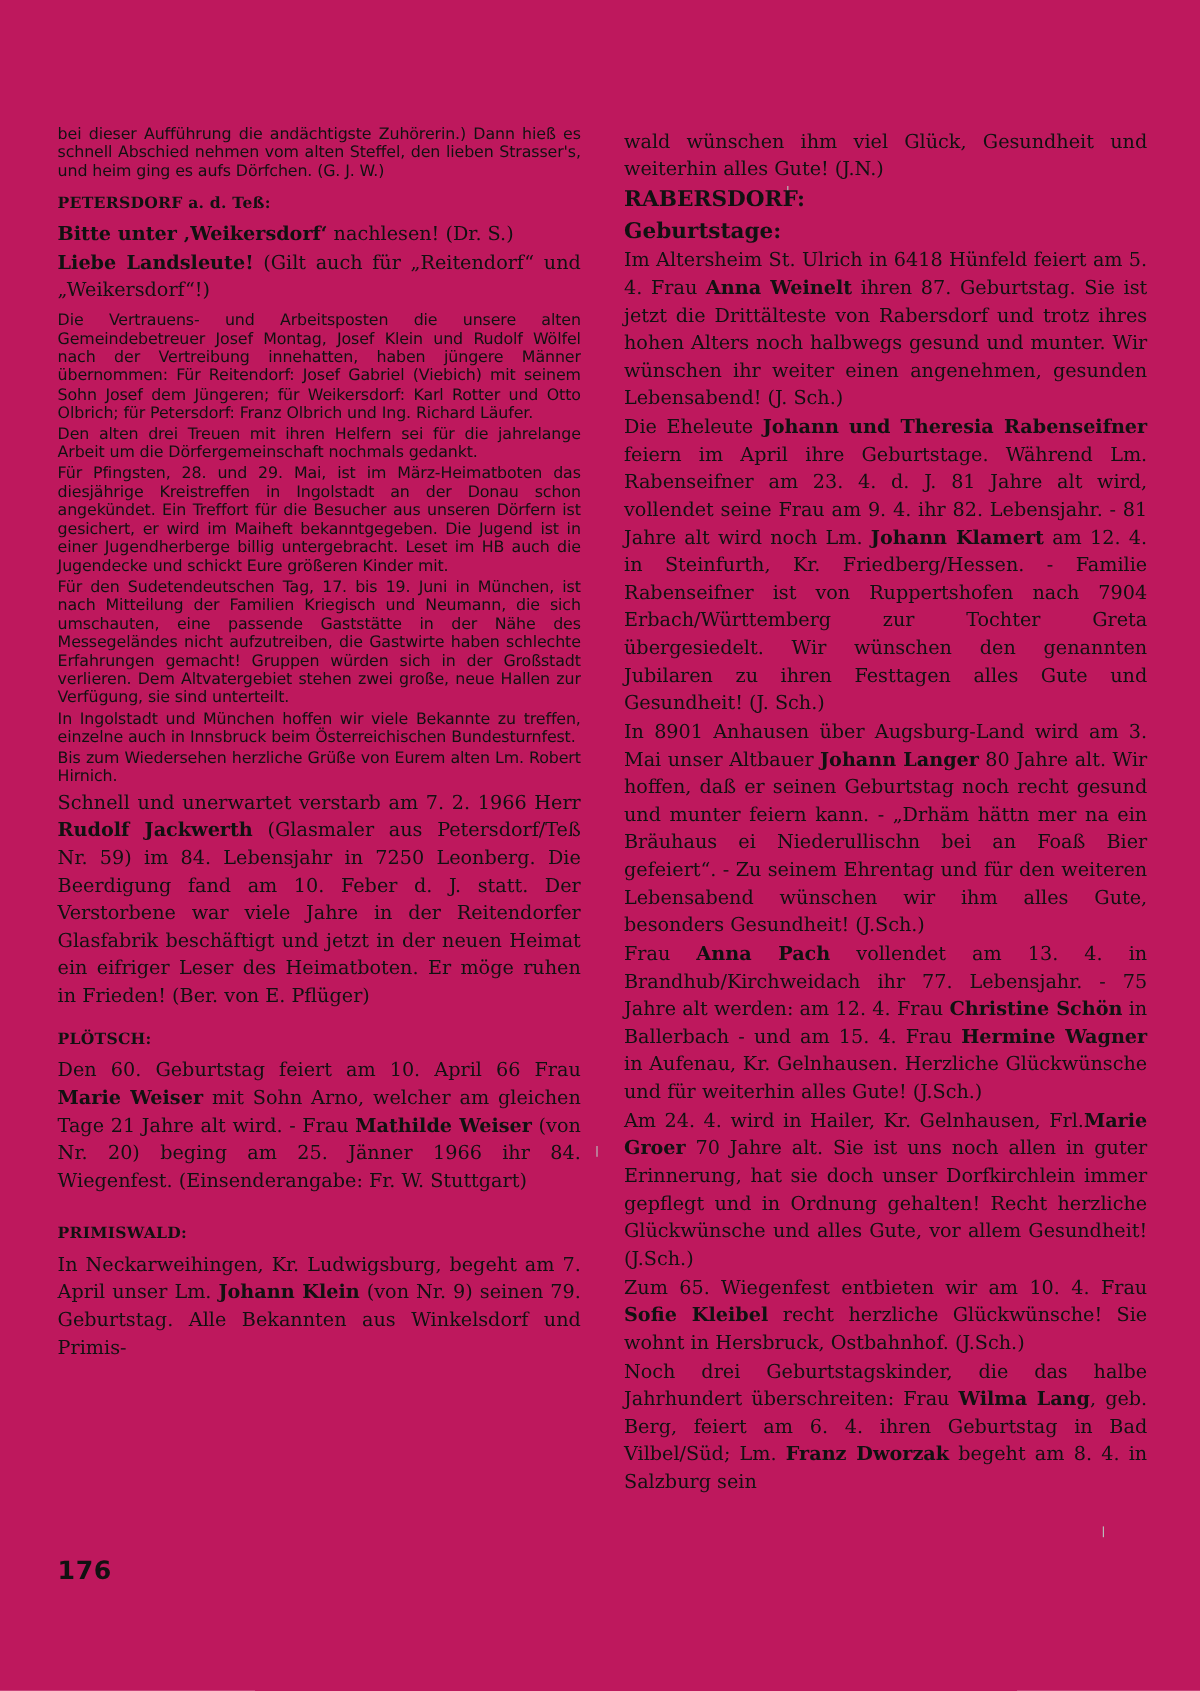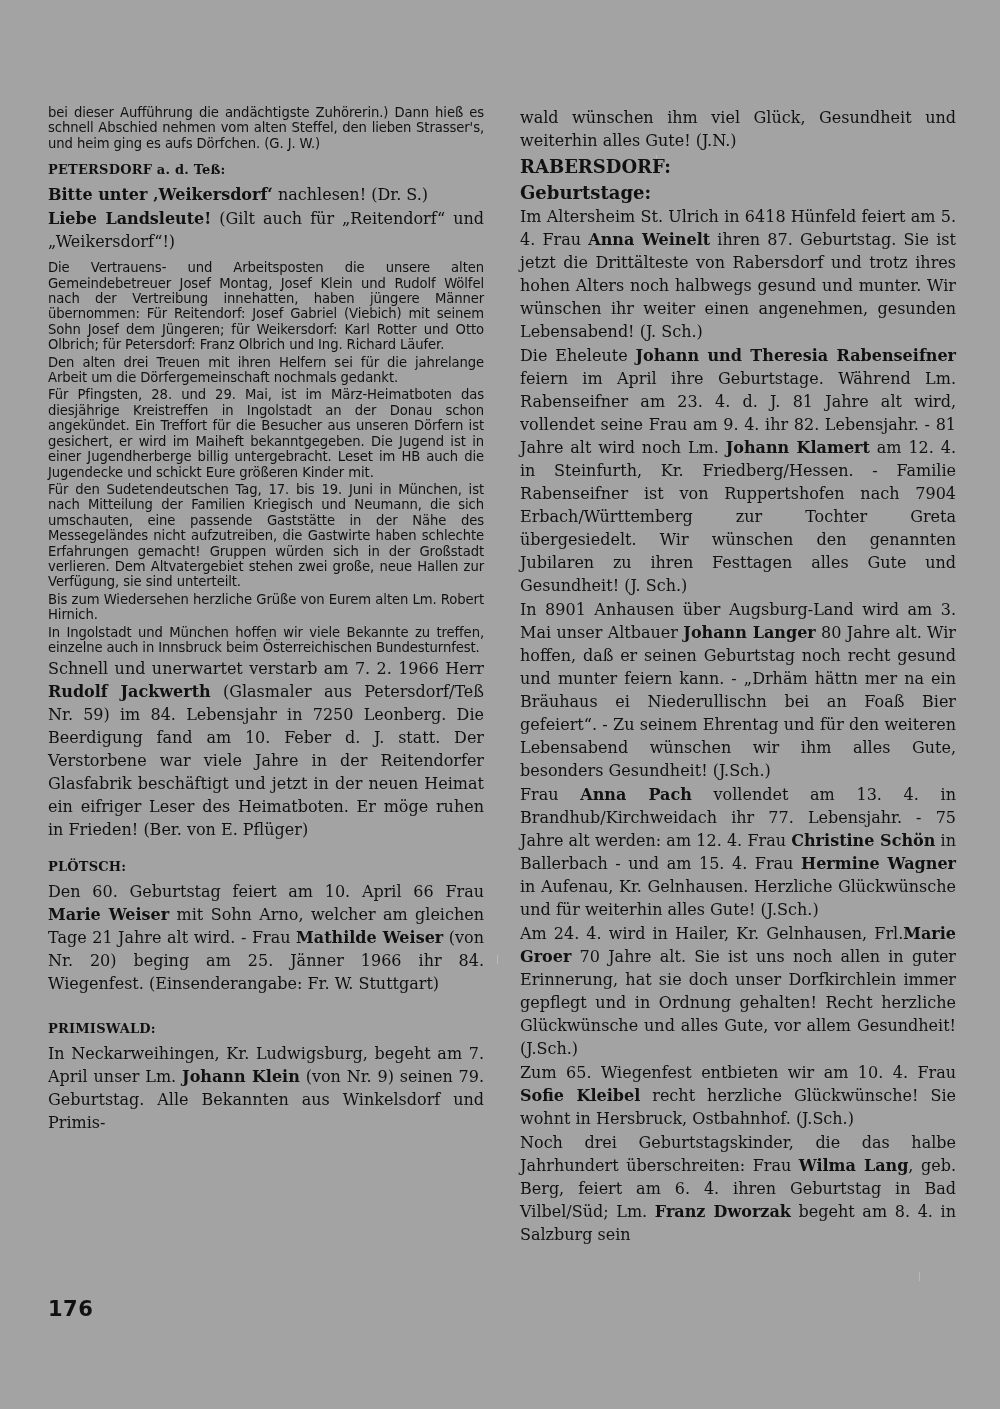--- a/index.html
+++ b/index.html
@@ -13,21 +13,21 @@
     position: relative;
     font-family: "DejaVu Serif", serif;
     color: #111;
     overflow: hidden;
   }
   .page {
     position: absolute;
     left: 0; top: 0;
     width: 1000px;
     height: 1409px;
-    background: #a3a3a3;
+    background: #be185d;
   }
   .columns {
     position: absolute;
     left: 48px;
     top: 105px;
     width: 908px;
     display: flex;
     gap: 36px;
   }
   .col {
@@ -105,22 +105,22 @@
       <p class="p mix"><b>Bitte unter ‚Weikersdorf‘</b><span> nachlesen! (Dr. S.)</span></p>
 
       <p class="p mix"><b>Liebe Landsleute!</b><span> (Gilt auch für „Reitendorf“ und „Weikersdorf“!)</span></p>
 
       <div class="spacer-sm"></div>
 
       <p class="p small">Die Vertrauens- und Arbeitsposten die unsere alten Gemeindebetreuer Josef Montag, Josef Klein und Rudolf Wölfel nach der Vertreibung innehatten, haben jüngere Männer übernommen: Für Reitendorf: Josef Gabriel (Viebich) mit seinem Sohn Josef dem Jüngeren; für Weikersdorf: Karl Rotter und Otto Olbrich; für Petersdorf: Franz Olbrich und Ing. Richard Läufer.</p>
       <p class="p small">Den alten drei Treuen mit ihren Helfern sei für die jahrelange Arbeit um die Dörfergemeinschaft nochmals gedankt.</p>
       <p class="p small">Für Pfingsten, 28. und 29. Mai, ist im März-Heimatboten das diesjährige Kreistreffen in Ingolstadt an der Donau schon angekündet. Ein Treffort für die Besucher aus unseren Dörfern ist gesichert, er wird im Maiheft bekanntgegeben. Die Jugend ist in einer Jugendherberge billig untergebracht. Leset im HB auch die Jugendecke und schickt Eure größeren Kinder mit.</p>
       <p class="p small">Für den Sudetendeutschen Tag, 17. bis 19. Juni in München, ist nach Mitteilung der Familien Kriegisch und Neumann, die sich umschauten, eine passende Gaststätte in der Nähe des Messegeländes nicht aufzutreiben, die Gastwirte haben schlechte Erfahrungen gemacht! Gruppen würden sich in der Großstadt verlieren. Dem Altvatergebiet stehen zwei große, neue Hallen zur Verfügung, sie sind unterteilt.</p>
+      <p class="p small">In Ingolstadt und München hoffen wir viele Bekannte zu treffen, einzelne auch in Innsbruck beim Österreichischen Bundesturnfest.</p>
       <p class="p small">Bis zum Wiedersehen herzliche Grüße von Eurem alten Lm. Robert Hirnich.</p>
-      <p class="p small">In Ingolstadt und München hoffen wir viele Bekannte zu treffen, einzelne auch in Innsbruck beim Österreichischen Bundesturnfest.</p>
 
       <p class="p mix"><span>Schnell und unerwartet verstarb am 7. 2. 1966 Herr </span><b>Rudolf Jackwerth</b><span> (Glasmaler aus Petersdorf/Teß Nr. 59) im 84. Lebensjahr in 7250 Leonberg. Die Beerdigung fand am 10. Feber d. J. statt. Der Verstorbene war viele Jahre in der Reitendorfer Glasfabrik beschäftigt und jetzt in der neuen Heimat ein eifriger Leser des Heimatboten. Er möge ruhen in Frieden! (Ber. von E. Pflüger)</span></p>
 
 
       <div class="spacer-sm"></div>
 
       <div class="head-bold">PLÖTSCH:</div>
 
       <p class="p mix"><span>Den 60. Geburtstag feiert am 10. April 66 Frau </span><b>Marie Weiser</b><span> mit Sohn Arno, welcher am gleichen Tage 21 Jahre alt wird. - Frau </span><b>Mathilde Weiser</b><span> (von Nr. 20) beging am 25. Jänner 1966 ihr 84. Wiegenfest. (Einsenderangabe: Fr. W. Stuttgart)</span></p>
 

